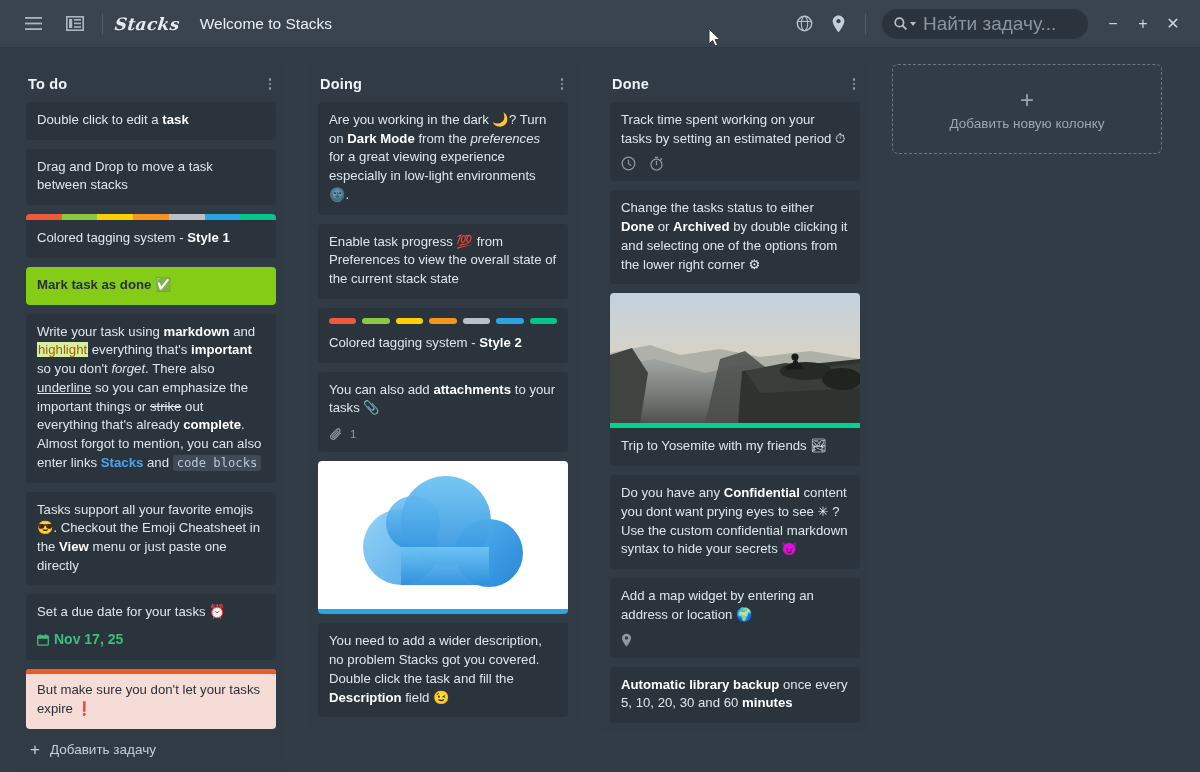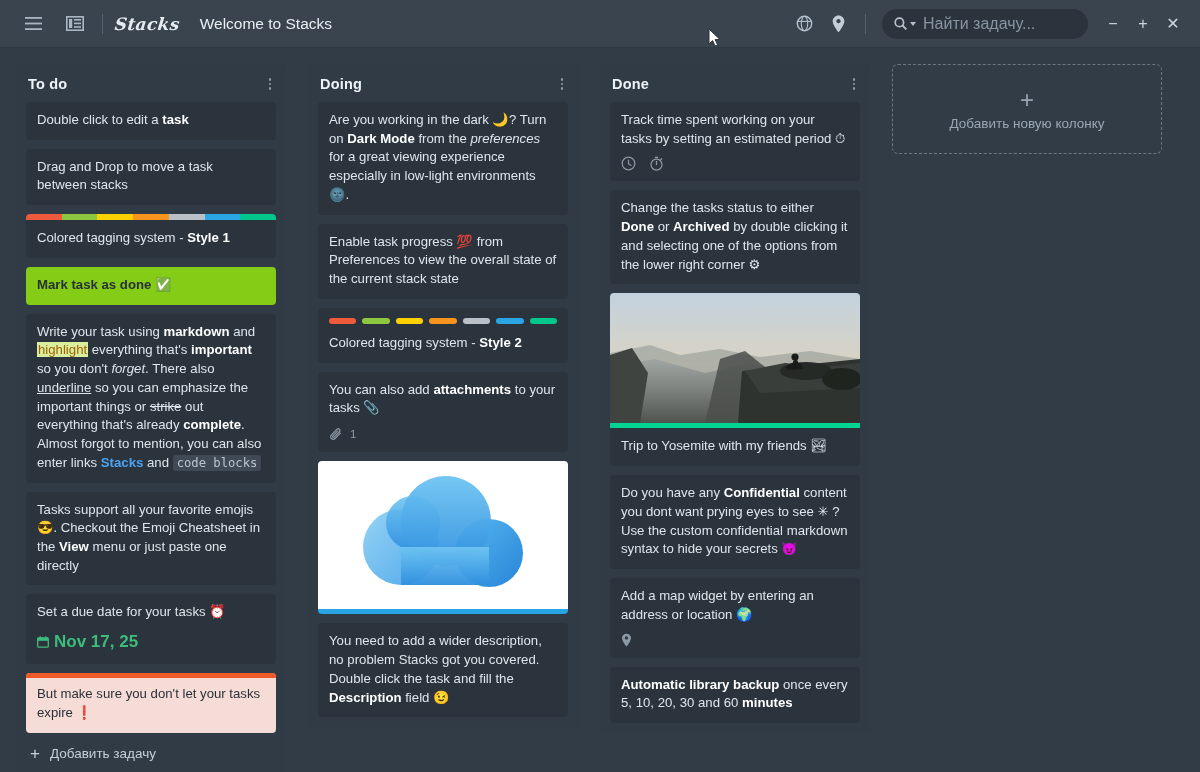--- a/index.html
+++ b/index.html
@@ -52,21 +52,21 @@
   }
   .search-box .s-ico { color: #b4c0cc; display: flex; align-items: center; }
   .search-caret {
     width: 0; height: 0; margin-left: 3px; margin-right: 7px;
     border-left: 3.5px solid transparent;
     border-right: 3.5px solid transparent;
     border-top: 4.5px solid #b4c0cc;
   }
   .search-box input {
     flex: 1 1 auto; background: transparent; border: none; outline: none;
-    color: #dfe6ec; font-size: 16px; font-family: "Liberation Sans", sans-serif;
+    color: #dfe6ec; font-size: 19px; font-family: "Liberation Sans", sans-serif;
   }
   .search-box input::placeholder { color: #8795a2; }
   .win-btn {
     width: 30px; height: 30px; display: flex;
     align-items: center; justify-content: center;
     color: #cdd7e0; font-size: 16px; cursor: pointer; flex: 0 0 auto;
   }
   .cursor-arrow { position: absolute; left: 708px; top: 28px; pointer-events: none; }
 
   
@@ -136,21 +136,21 @@
 
   
   .tagbar { display: flex; height: 6px; margin: -9px -11px 9px -11px; }
   .tagbar span { flex: 1 1 auto; }
   
   .tagpills { display: flex; gap: 6px; margin: 1px 0 10px 0; }
   .tagpills span { flex: 1 1 auto; height: 6px; border-radius: 3px; }
 
   .card-meta {
     display: flex; align-items: center; gap: 5px;
-    margin-top: 8px; font-size: 17px; font-weight: bold;
+    margin-top: 8px; font-size: 14px; font-weight: bold;
     color: #8e9ba7;
   }
   .card-meta.due-ok { color: #3dbd7d; }
   .card-meta.due-late { color: #e0342b; }
   .card-icons {
     display: flex; align-items: center; gap: 13px;
     margin-top: 8px; color: #8b98a5;
   }
   .card-icons .cnt { font-size: 11.5px; margin-left: -7px; }
 

